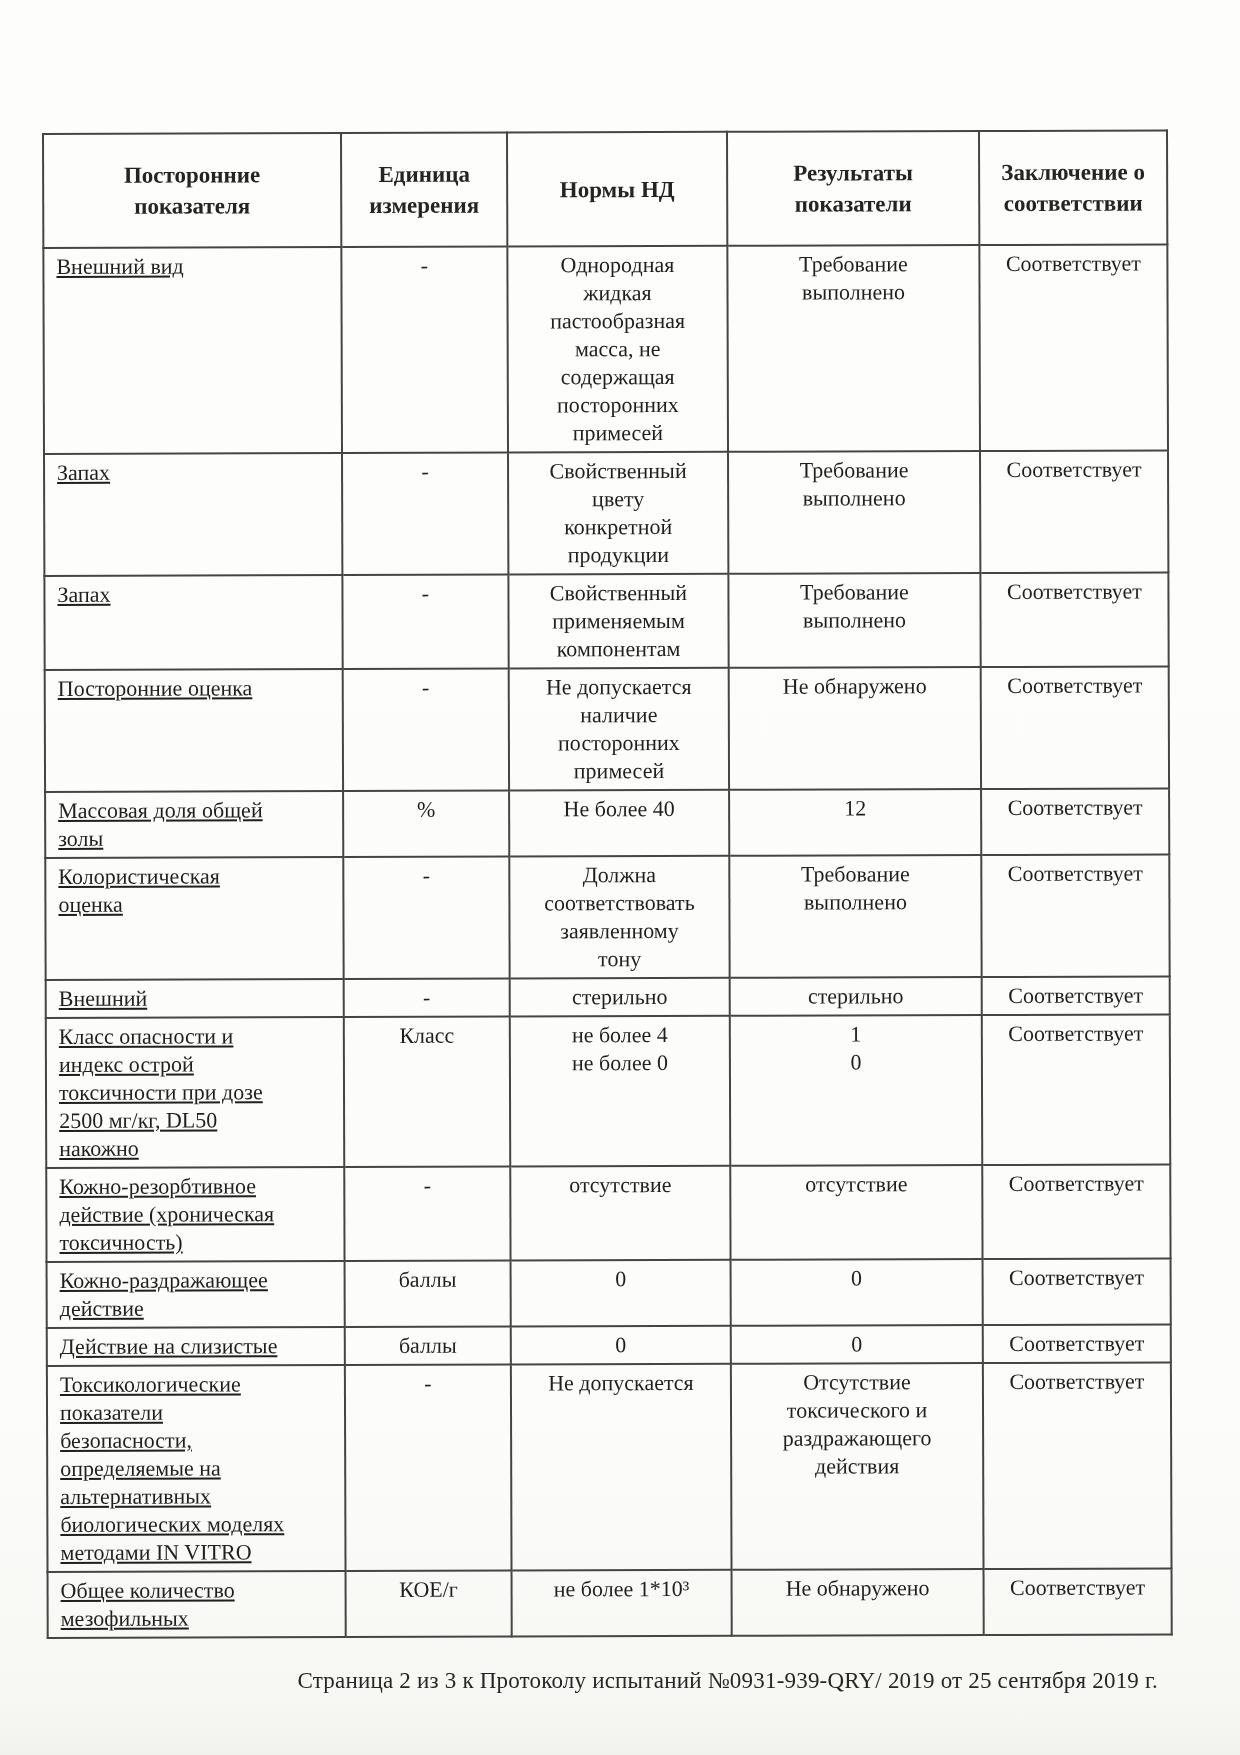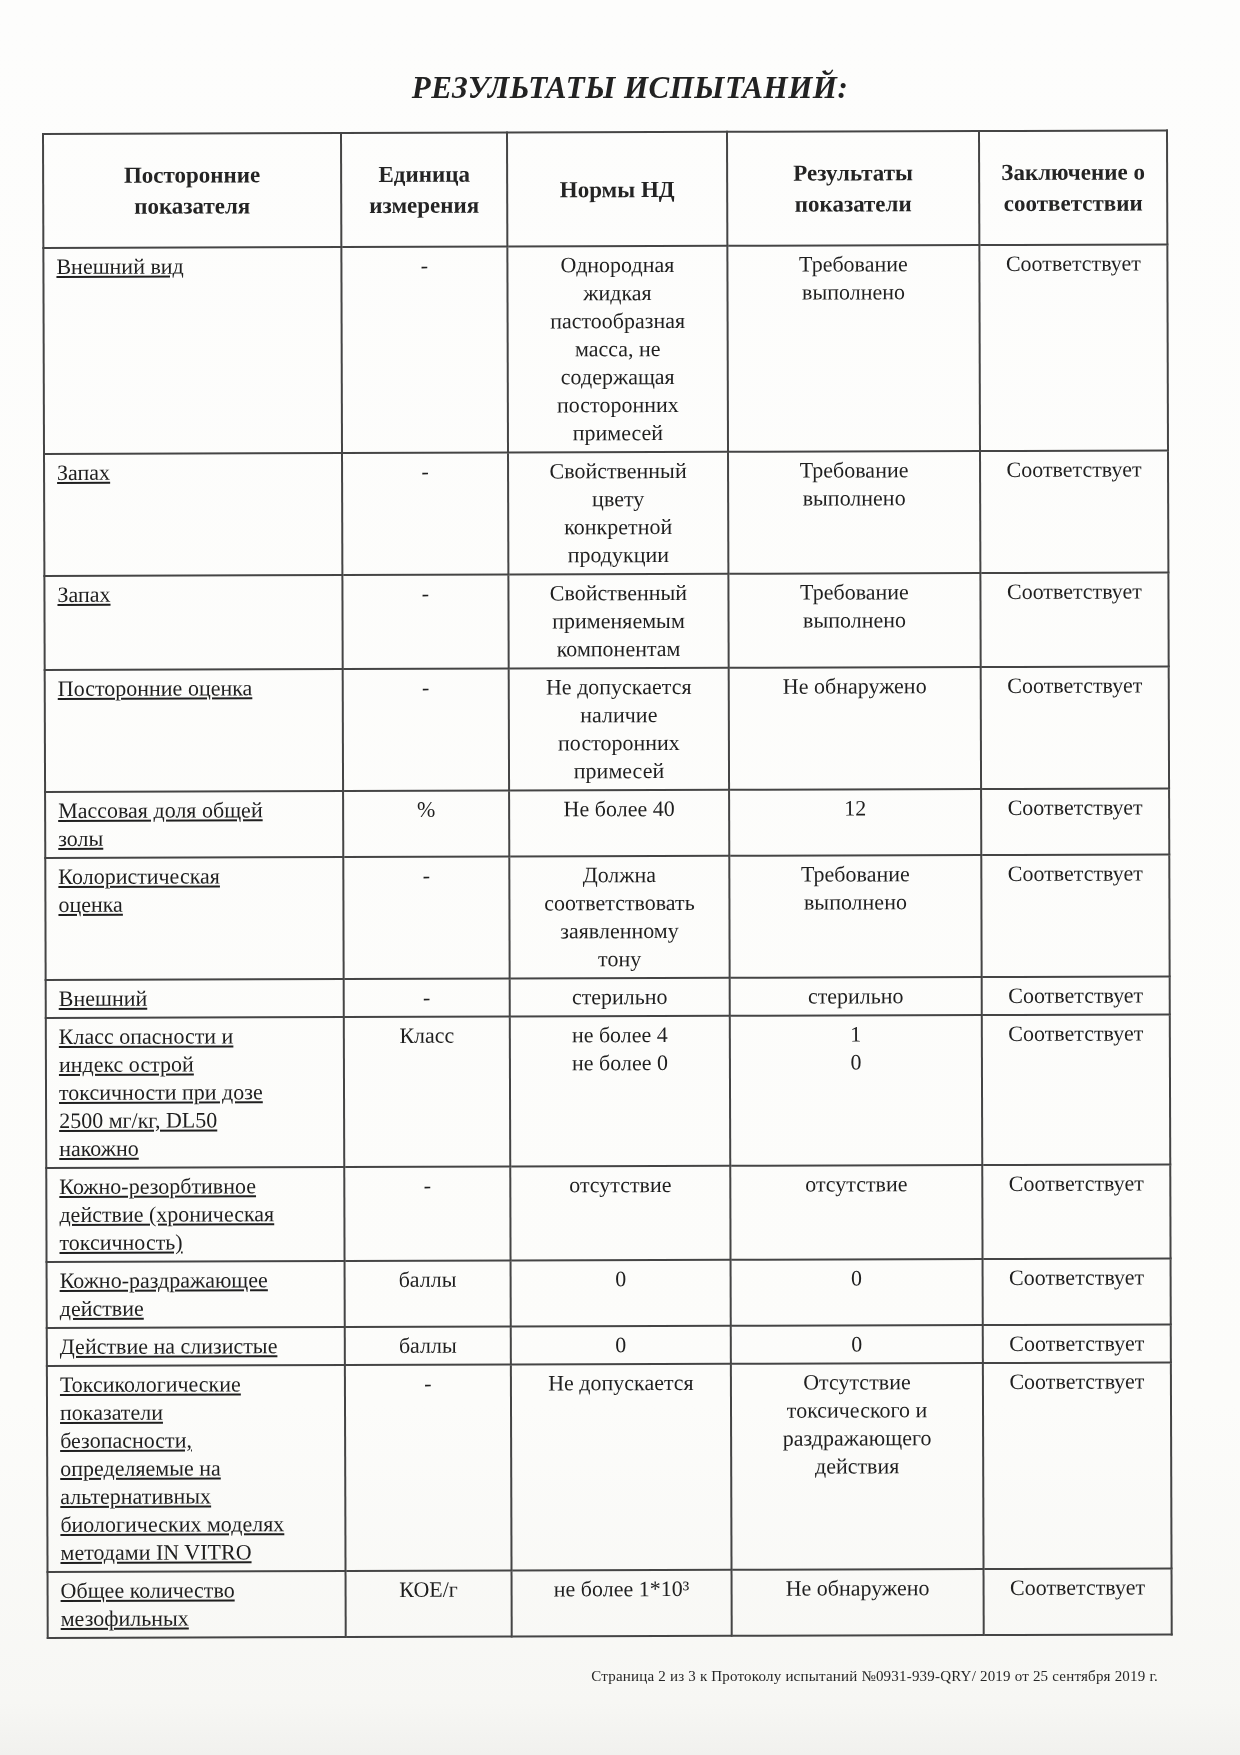--- a/index.html
+++ b/index.html
@@ -61,32 +61,31 @@
     padding-left:12px;
     padding-right:6px;
     text-decoration:underline;
   }
   .page-footer{
     position:absolute;
     top:1668px;left:42px;width:1124px;
     text-align:right;
     padding-right:8px;
     box-sizing:border-box;
-    font-size:15px;
+    font-size:23px;
     color:#262626;
     letter-spacing:0.2px;
     white-space:nowrap;
   }
 </style>
 </head>
 <body>
 
 <div class="sheet">
 
-  <div class="doc-title">РЕЗУЛЬТАТЫ ИСПЫТАНИЙ:</div>
 
   <div class="tbl-wrap">
     <table class="results">
       <colgroup>
         <col style="width:298px">
         <col style="width:166px">
         <col style="width:220px">
         <col style="width:252px">
         <col style="width:188px">
       </colgroup>

